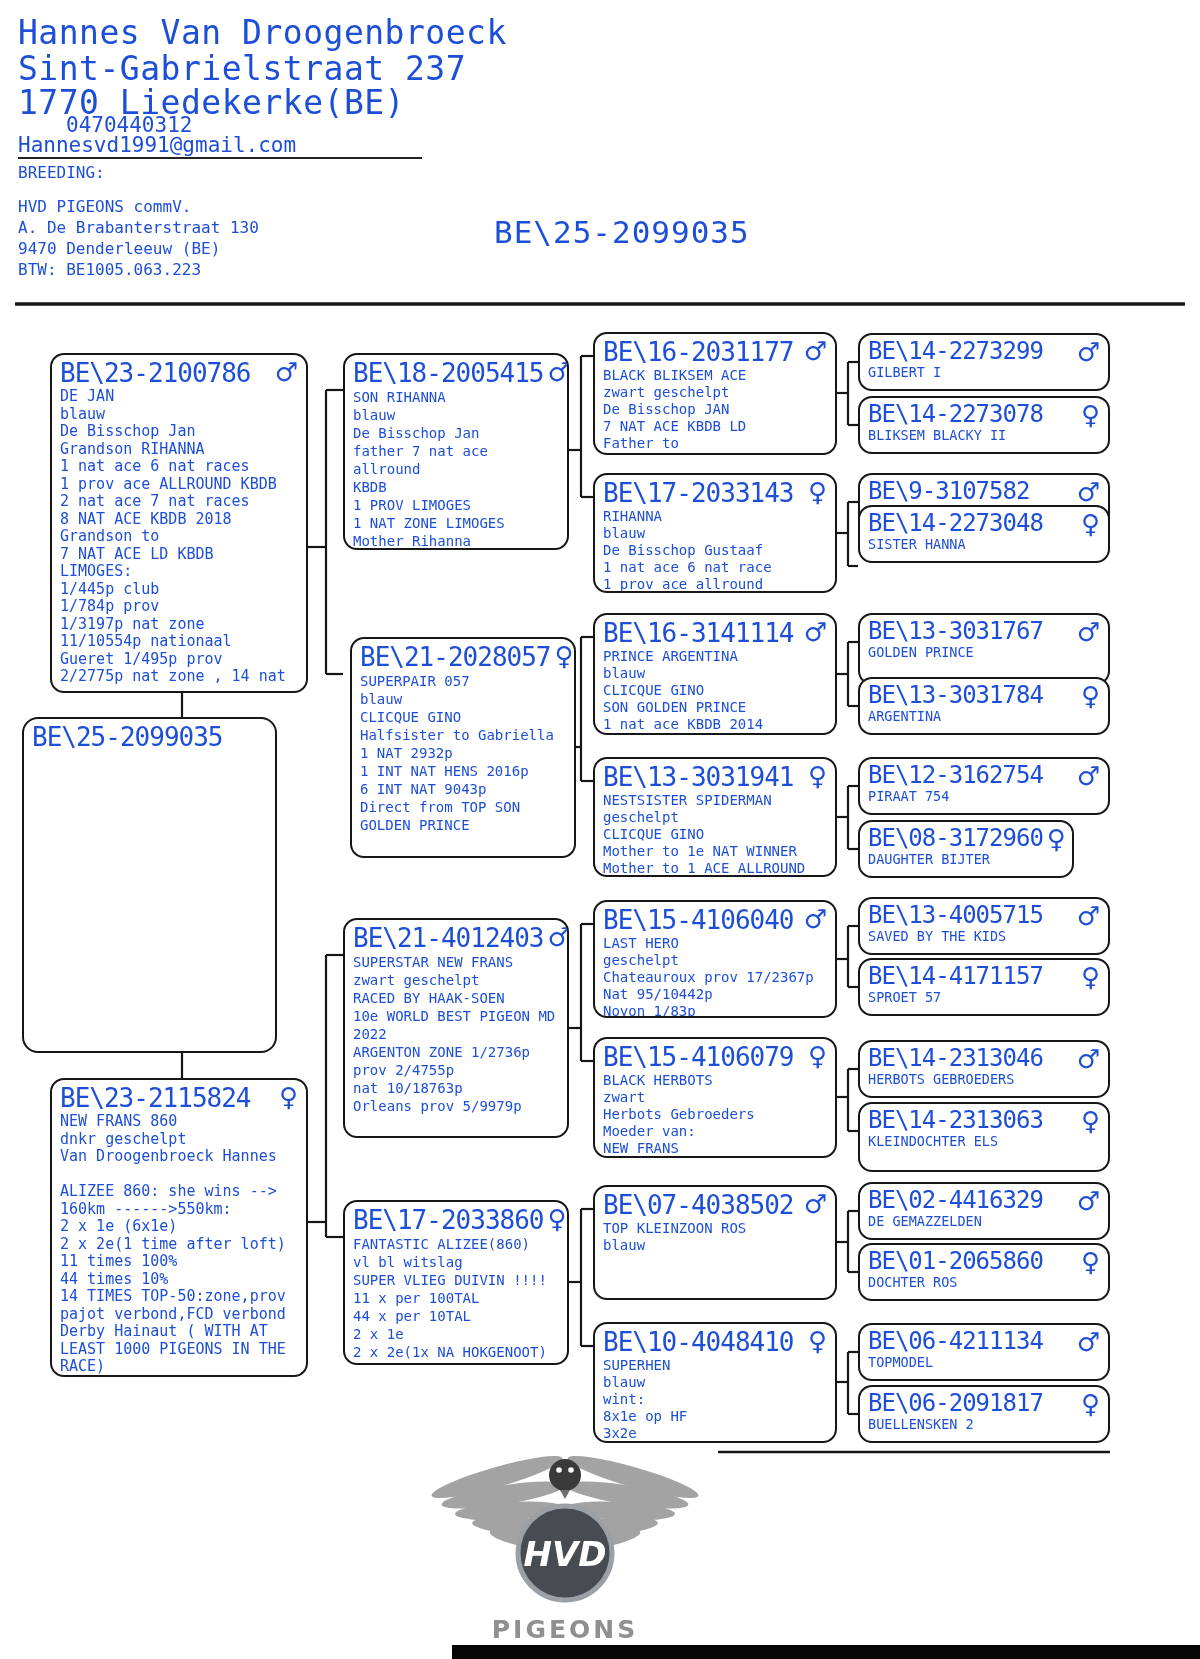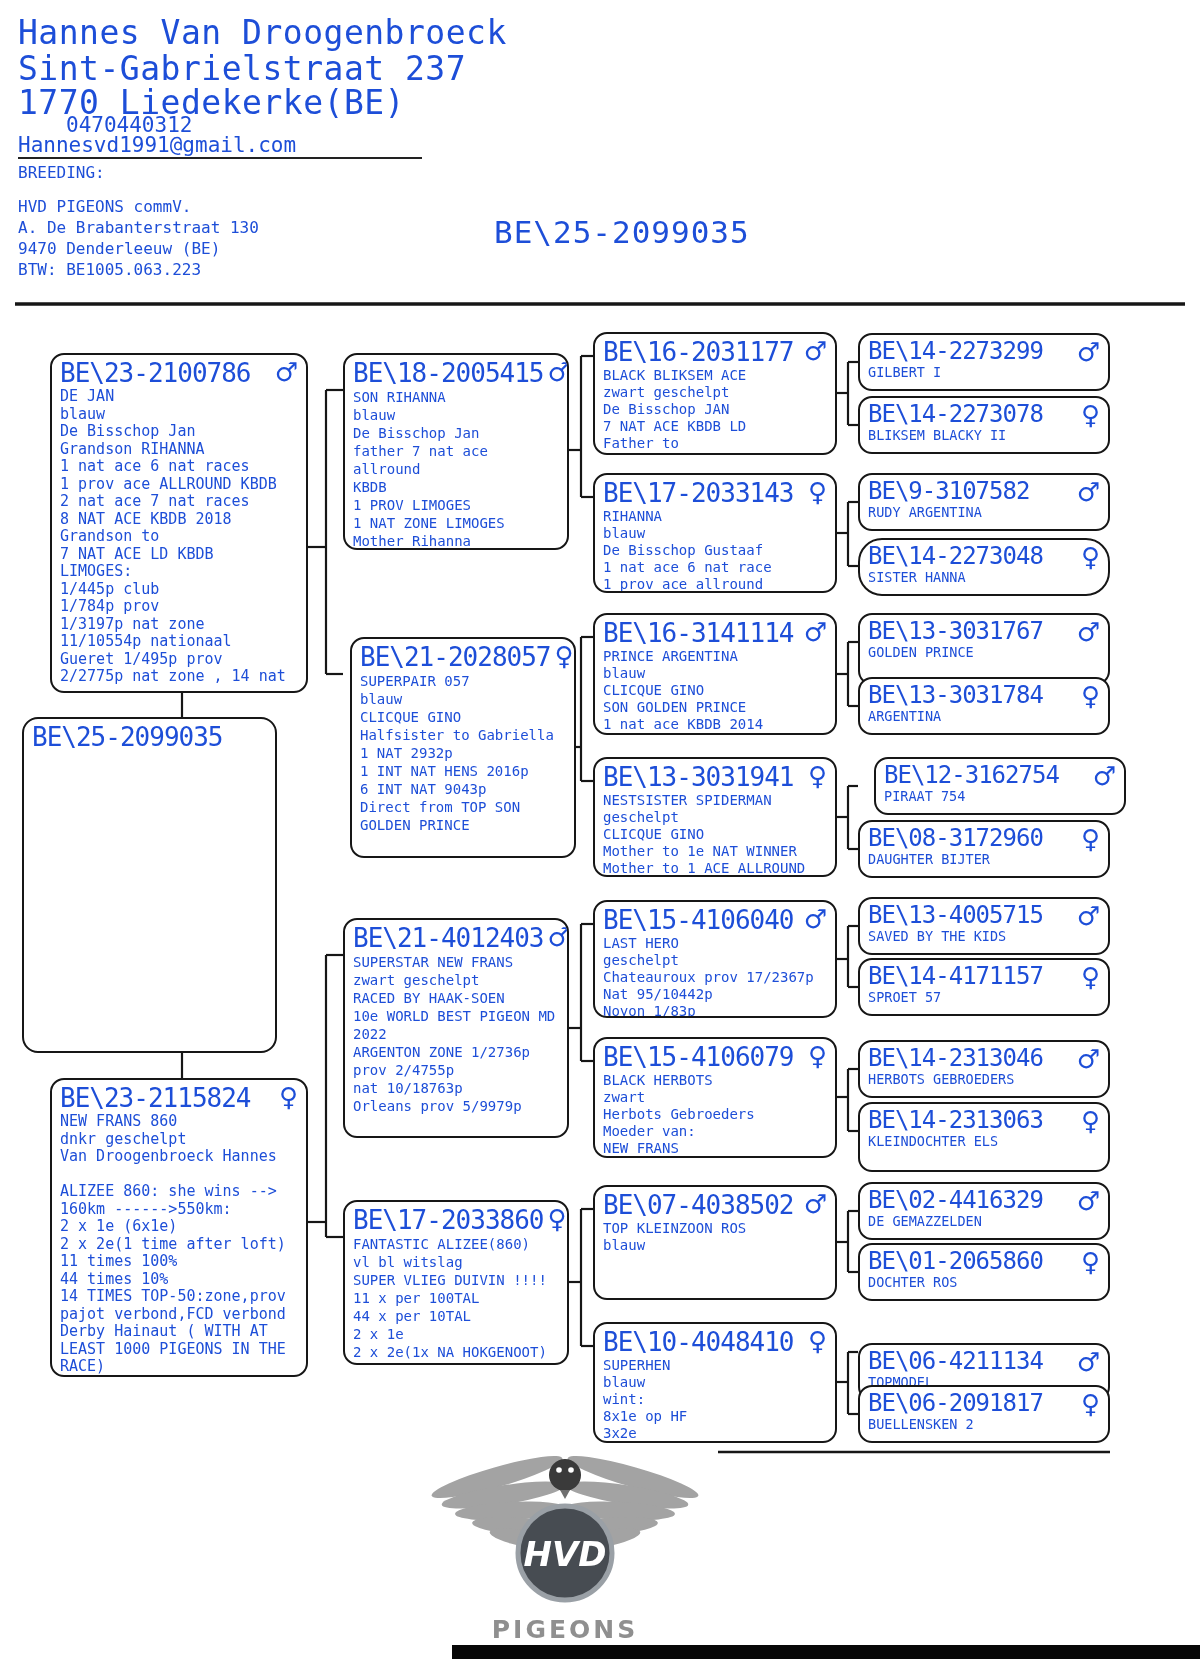--- a/index.html
+++ b/index.html
@@ -325,49 +325,49 @@
       </div>
     <div class="name">BLIKSEM BLACKY II</div>
   </div>
   <div class="box g5" style="left:858px;top:473px;width:252px;height:58px;">
     <div class="ring-row">
         <span class="ring">BE\9-3107582</span>
         <span class="sex">♂</span>
       </div>
     <div class="name">RUDY ARGENTINA</div>
   </div>
-  <div class="box g5" style="left:858px;top:538px;width:252px;height:58px;border-radius:24px;">
+  <div class="box g5" style="left:858px;top:505px;width:252px;height:58px;">
     <div class="ring-row">
         <span class="ring">BE\14-2273048</span>
         <span class="sex">♀</span>
       </div>
     <div class="name">SISTER HANNA</div>
   </div>
   <div class="box g5" style="left:858px;top:613px;width:252px;height:72px;">
     <div class="ring-row">
         <span class="ring">BE\13-3031767</span>
         <span class="sex">♂</span>
       </div>
     <div class="name">GOLDEN PRINCE</div>
   </div>
   <div class="box g5" style="left:858px;top:677px;width:252px;height:58px;">
     <div class="ring-row">
         <span class="ring">BE\13-3031784</span>
         <span class="sex">♀</span>
       </div>
     <div class="name">ARGENTINA</div>
   </div>
-  <div class="box g5" style="left:858px;top:757px;width:252px;height:58px;margin-left:16px;">
+  <div class="box g5" style="left:858px;top:757px;width:252px;height:58px;">
     <div class="ring-row">
         <span class="ring">BE\12-3162754</span>
         <span class="sex">♂</span>
       </div>
     <div class="name">PIRAAT 754</div>
   </div>
-  <div class="box g5" style="left:858px;top:820px;width:252px;height:58px;">
+  <div class="box g5" style="left:858px;top:820px;width:216px;height:58px;">
     <div class="ring-row">
         <span class="ring">BE\08-3172960</span>
         <span class="sex">♀</span>
       </div>
     <div class="name">DAUGHTER BIJTER</div>
   </div>
   <div class="box g5" style="left:858px;top:897px;width:252px;height:58px;">
     <div class="ring-row">
         <span class="ring">BE\13-4005715</span>
         <span class="sex">♂</span>
@@ -402,21 +402,21 @@
       </div>
     <div class="name">DE GEMAZZELDEN</div>
   </div>
   <div class="box g5" style="left:858px;top:1243px;width:252px;height:58px;">
     <div class="ring-row">
         <span class="ring">BE\01-2065860</span>
         <span class="sex">♀</span>
       </div>
     <div class="name">DOCHTER ROS</div>
   </div>
-  <div class="box g5" style="left:858px;top:1323px;width:252px;height:58px;margin-top:20px;">
+  <div class="box g5" style="left:858px;top:1323px;width:252px;height:58px;">
     <div class="ring-row">
         <span class="ring">BE\06-4211134</span>
         <span class="sex">♂</span>
       </div>
     <div class="name">TOPMODEL</div>
   </div>
   <div class="box g5" style="left:858px;top:1385px;width:252px;height:58px;">
     <div class="ring-row">
         <span class="ring">BE\06-2091817</span>
         <span class="sex">♀</span>

